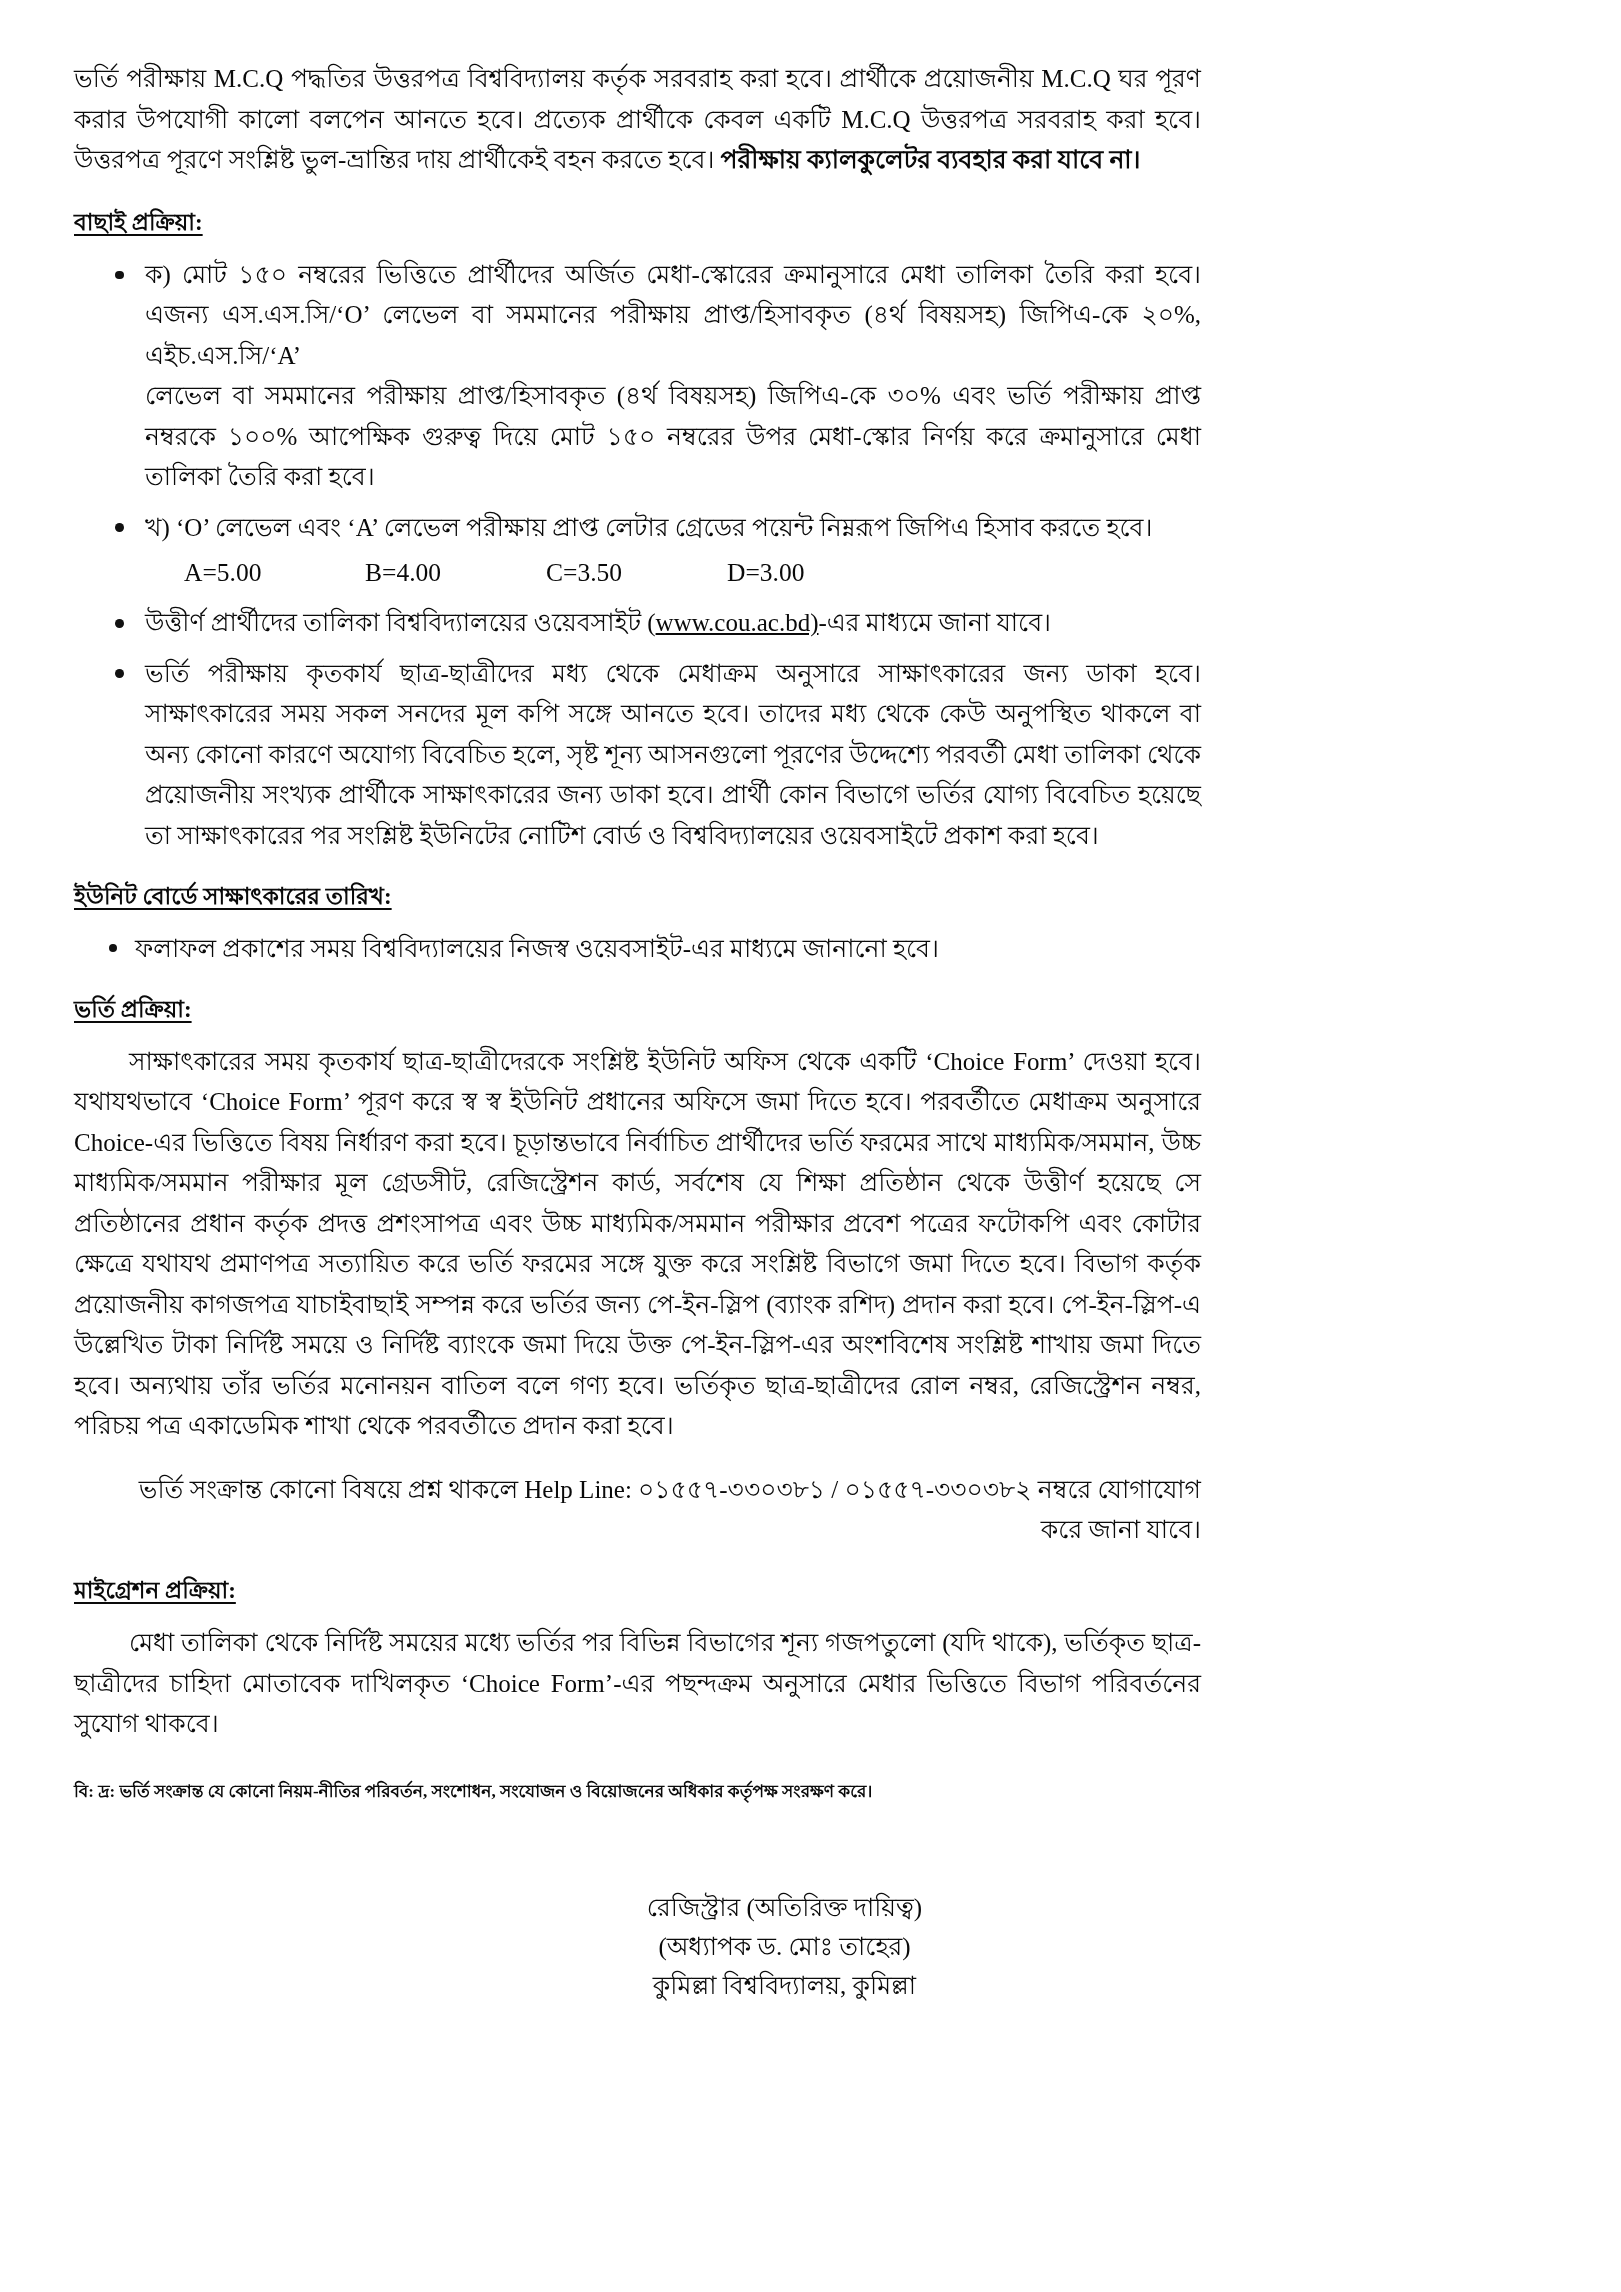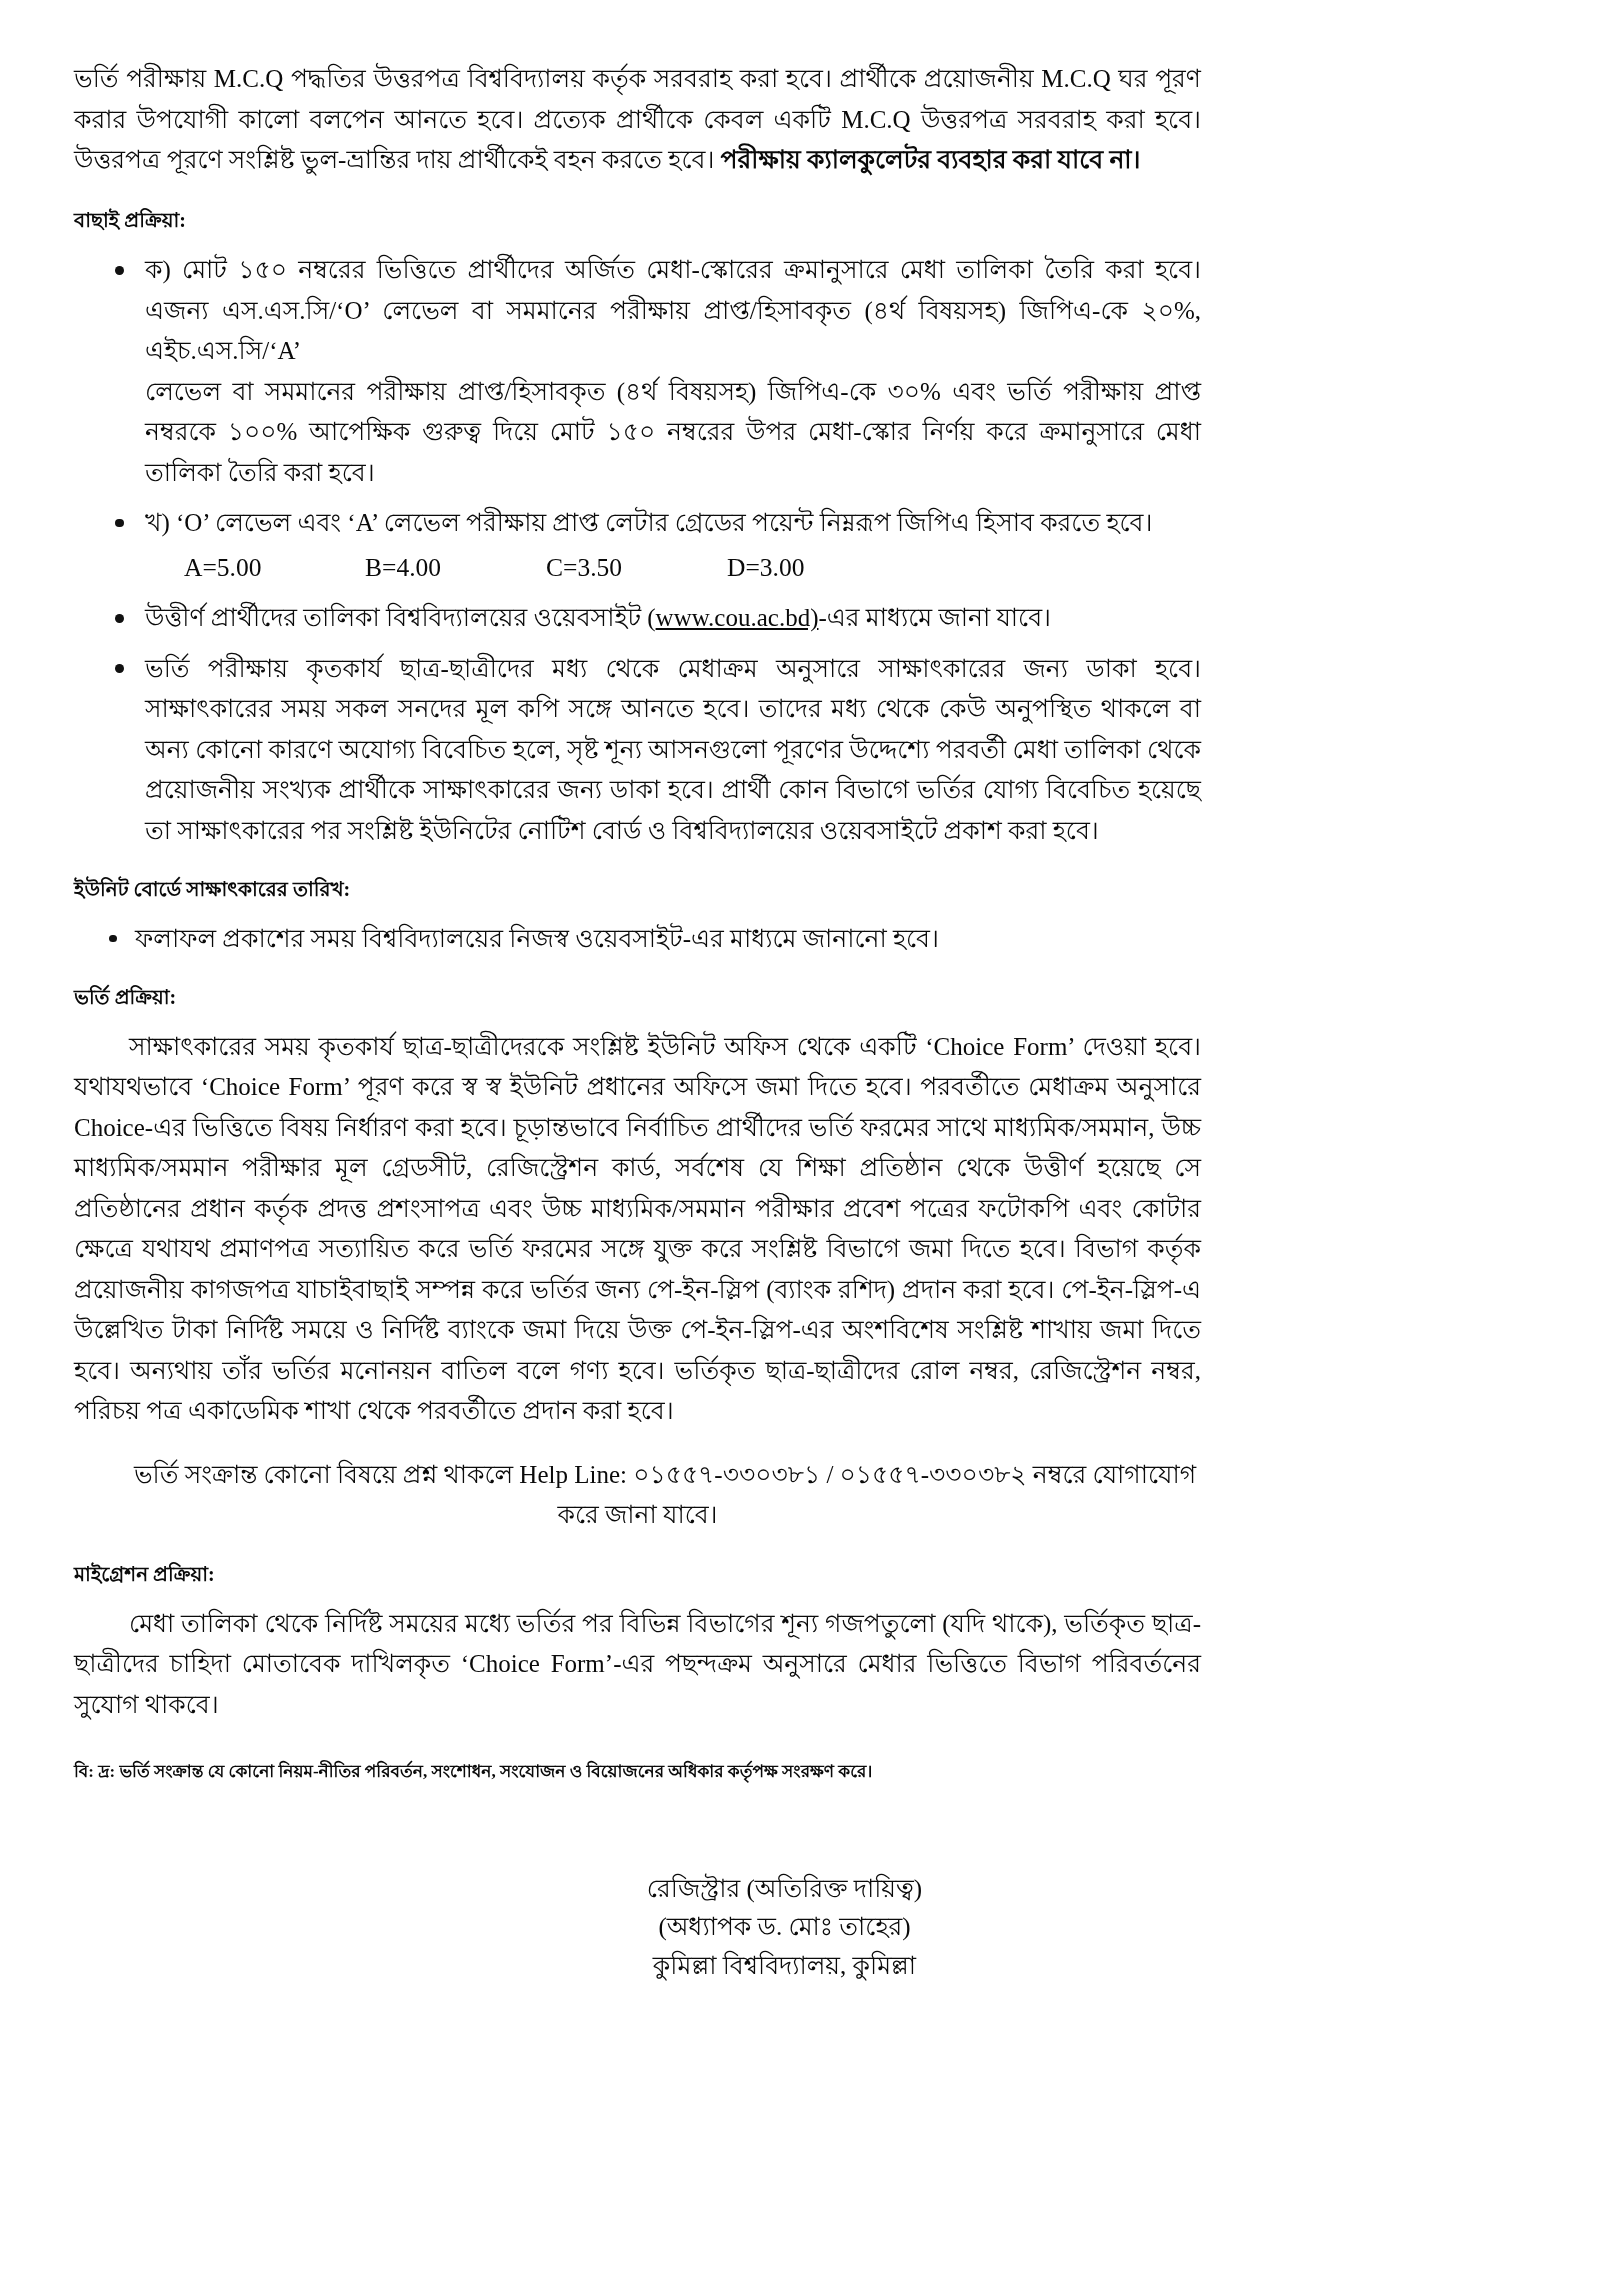--- a/index.html
+++ b/index.html
@@ -28,22 +28,23 @@
     text-justify: inter-word;
   }
   .intro {
     margin-bottom: 13.7px;
   }
   .bold {
     font-weight: 700;
   }
   .section-head {
     font-weight: 700;
-    font-size: 20px;
+    font-size: 23px;
     margin: 9.8px 0 7.8px 0;
+    text-decoration: underline;
     text-underline-offset: 3.9px;
     display: inline-block;
   }
   .head-wrap {
     margin: 11.8px 0 5.9px 0;
   }
   ul.bul {
     list-style: none;
     margin: 0;
     padding: 0;
@@ -91,21 +92,21 @@
     text-decoration: underline;
   }
   .indent-par {
     text-indent: 55px;
     text-align: justify;
     margin-bottom: 23px;
   }
   .helpline {
     text-indent: 55px;
     margin-top: 5.9px;
-    text-align: center;
+    text-align: right;
   }
   .note {
     margin-top: 33px;
     font-weight: 700;
     font-size: 17px;
     text-align: left;
   }
   .sign {
     margin-top: 84px;
     text-align: center;

